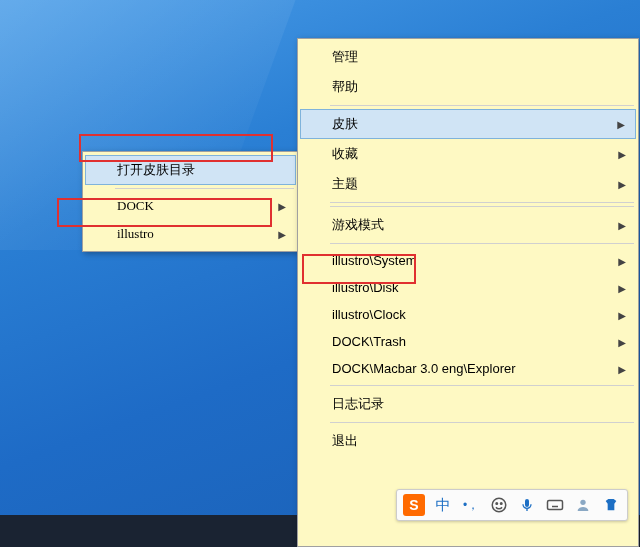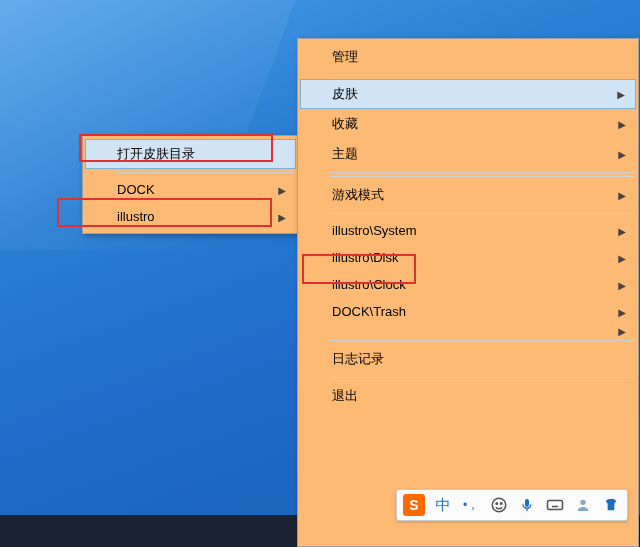--- a/index.html
+++ b/index.html
@@ -26,35 +26,36 @@
       transform: skewX(-20deg);
     }
     .taskbar {
       position: absolute;
       bottom: 0; left: 0; right: 0;
       height: 32px;
       background: #1a2332;
     }
     .menu {
       position: absolute;
-      background: #fdba74;
+      background: #fef9c3;
       border: 1px solid #a0a0a0;
       box-shadow: 2px 2px 6px rgba(0,0,0,0.3);
       padding: 3px 2px;
     }
     .menu-main {
       top: 38px;
       left: 297px;
       width: 342px;
       height: 509px;
     }
     .submenu {
-      top: 135px;
+      top: 151px;
       left: 82px;
       width: 217px;
+      font-family: Liberation Serif, serif;
     }
     .menu-item {
       display: flex;
       align-items: center;
       padding: 6px 28px 6px 32px;
       position: relative;
       cursor: default;
       color: #000;
     }
     .menu-item.highlighted {
@@ -138,20 +139,23 @@
   <div class="menu-item">
     <span>illustro</span>
     <span class="chevron">▶</span>
   </div>
 </div>
 
 <div class="menu menu-main">
   <div class="menu-item">
       <span>管理</span>
     </div>
+  <div class="menu-item">
+      <span>帮助</span>
+    </div>
   <div class="separator"></div>
   <div class="menu-item highlighted">
       <span>皮肤</span>
       <span class="chevron">▶</span>
     </div>
   <div class="menu-item">
       <span>收藏</span>
       <span class="chevron">▶</span>
     </div>
   <div class="menu-item">
@@ -175,20 +179,21 @@
     </div>
   <div class="menu-item">
       <span>illustro\Clock</span>
       <span class="chevron">▶</span>
     </div>
   <div class="menu-item">
       <span>DOCK\Trash</span>
       <span class="chevron">▶</span>
     </div>
   <div class="menu-item">
+      <span>DOCK\Macbar 3.0 eng\Explorer</span>
       <span class="chevron">▶</span>
     </div>
   <div class="separator"></div>
   <div class="menu-item">
       <span>日志记录</span>
     </div>
   <div class="separator"></div>
   <div class="menu-item">
       <span>退出</span>
     </div>

